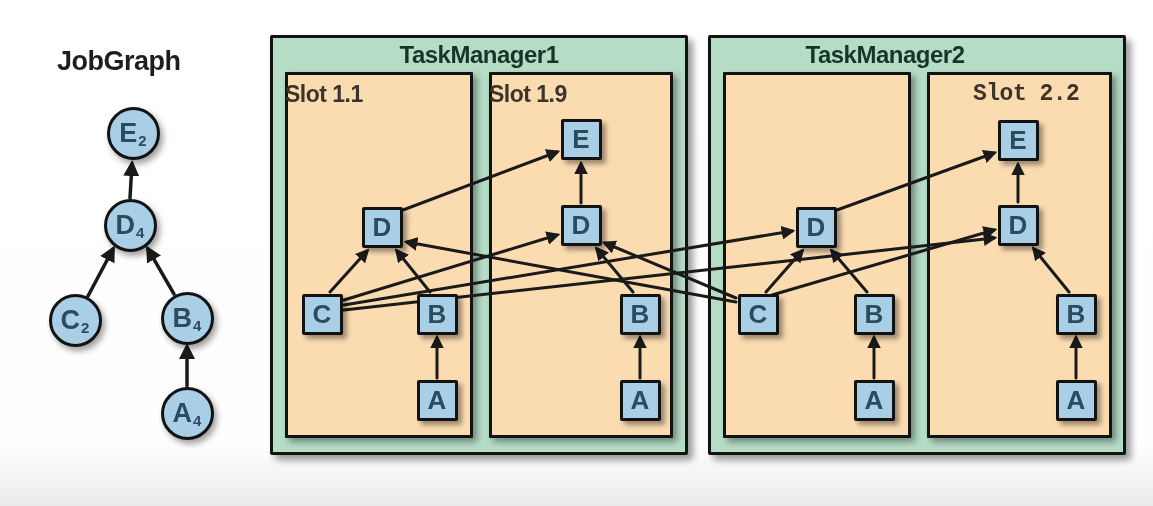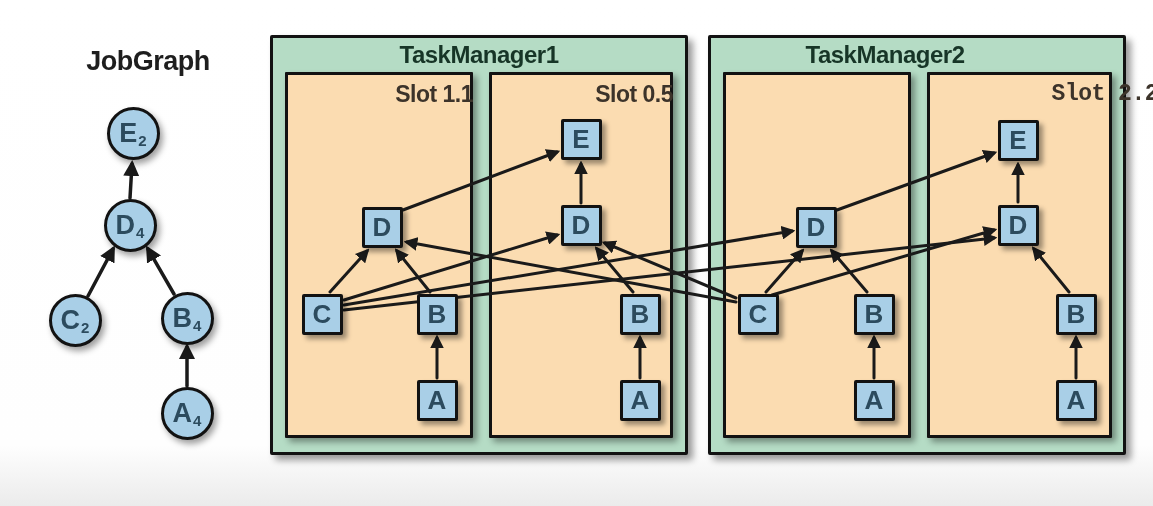--- a/index.html
+++ b/index.html
@@ -19,21 +19,21 @@
     font-size:24px;font-weight:700;letter-spacing:-0.5px;
     color:var(--tm-title-text,#173527);line-height:28px;
   }
   .slot{
     position:absolute;z-index:2;box-sizing:border-box;
     background:var(--slot-fill,#fbdcb1);
     border:3px solid #121212;border-radius:1px;
     box-shadow:4px 4px 6px rgba(0,0,0,.38);
   }
   .slot-title{
-    position:absolute;z-index:3;text-align:right;
+    position:absolute;z-index:3;text-align:left;
     font-size:23px;font-weight:700;letter-spacing:-0.5px;
     color:var(--slot-title-text,#3c332a);line-height:26px;
   }
   #edges{position:absolute;left:0;top:0;z-index:4;pointer-events:none;}
   #edges line{stroke:var(--line,#1a1a1a);stroke-linecap:round;}
   .tnode{
     position:absolute;z-index:5;box-sizing:border-box;
     width:41px;height:41px;
     background:var(--node-fill,#a9cfe7);
     border:3px solid #121212;border-radius:2px;
@@ -45,22 +45,22 @@
     position:absolute;z-index:5;box-sizing:border-box;
     width:53px;height:53px;border-radius:50%;
     background:var(--node-fill,#a9cfe7);
     border:3.5px solid #121212;
     box-shadow:3px 4px 6px rgba(0,0,0,.38);
     display:flex;align-items:center;justify-content:center;
     font-size:27px;font-weight:700;color:var(--node-text,#2c4b5e);
   }
   .cnode .sub{font-size:15px;font-weight:700;margin-top:14px;margin-left:1px;}
   #jobgraph-label{
-    position:absolute;left:68px;top:46px;width:160px;z-index:3;
-    text-align:center;font-size:27px;font-weight:700;letter-spacing:-0.5px;
+    position:absolute;left:57px;top:46px;width:160px;z-index:3;
+    text-align:left;font-size:27px;font-weight:700;letter-spacing:-0.5px;
     color:var(--jobgraph-text,#1e1e1e);
   }
 </style>
 </head>
 <body>
 
 <div id="stage" style="--taskmanager-fill: #b5dcc5; --slot-fill: #fbdcb1; --node-fill: #a9cfe7; --line: #1a1a1a; --node-text: #2c4b5e; --slot-title-text: #3c332a; --tm-title-text: #173527; --jobgraph-text: #1e1e1e;">
   <div id="jobgraph-label">JobGraph</div>
   <svg id="edges" width="1153" height="506" viewBox="0 0 1153 506">
     <defs>
@@ -91,21 +91,21 @@
       <line x1="403" y1="210" x2="557" y2="152" stroke-width="3" marker-end="url(#ah)"></line>
       <line x1="581" y1="203" x2="581" y2="164" stroke-width="3" marker-end="url(#ah)"></line>
       <line x1="837" y1="210" x2="994" y2="153" stroke-width="3" marker-end="url(#ah)"></line>
       <line x1="1018" y1="202" x2="1018" y2="165" stroke-width="3" marker-end="url(#ah)"></line>
     </svg>
 <div class="tm" style="left: 270px; top: 35px; width: 418px; height: 420px;"></div>
     <div class="tm-title" style="left: 270px; top: 41px; width: 418px; height: 28px;">TaskManager1</div>
     <div class="slot" style="left: 285px; top: 72px; width: 188px; height: 366px;"></div>
     <div class="slot-title" style="left: 285px; top: 81px; width: 188px; height: 26px;">Slot 1.1</div>
     <div class="slot" style="left: 489px; top: 72px; width: 184px; height: 366px;"></div>
-    <div class="slot-title" style="left: 489px; top: 81px; width: 184px; height: 26px;">Slot 0.5</div>
+    <div class="slot-title" style="left: 489px; top: 81px; width: 184px; height: 26px;">Slot 1.9</div>
     <div class="tm" style="left: 708px; top: 35px; width: 418px; height: 420px;"></div>
     <div class="tm-title" style="left: 708px; top: 41px; width: 354px; height: 28px;">TaskManager2</div>
     <div class="slot" style="left: 723px; top: 72px; width: 188px; height: 366px;"></div>
     <div class="slot" style="left: 927px; top: 72px; width: 185px; height: 366px;"></div>
     <div class="slot-title" style="left: 973px; top: 81px; width: 185px; height: 26px; font-family: Liberation Mono, monospace;">Slot 2.2</div>
     <div class="tnode" style="left: 361.5px; top: 206.5px; width: 41px; height: 41px;">D</div>
     <div class="tnode" style="left: 301.5px; top: 293.5px; width: 41px; height: 41px;">C</div>
     <div class="tnode" style="left: 416.5px; top: 293.5px; width: 41px; height: 41px;">B</div>
     <div class="tnode" style="left: 416.5px; top: 379.5px; width: 41px; height: 41px;">A</div>
     <div class="tnode" style="left: 560.5px; top: 118.5px; width: 41px; height: 41px;">E</div>

